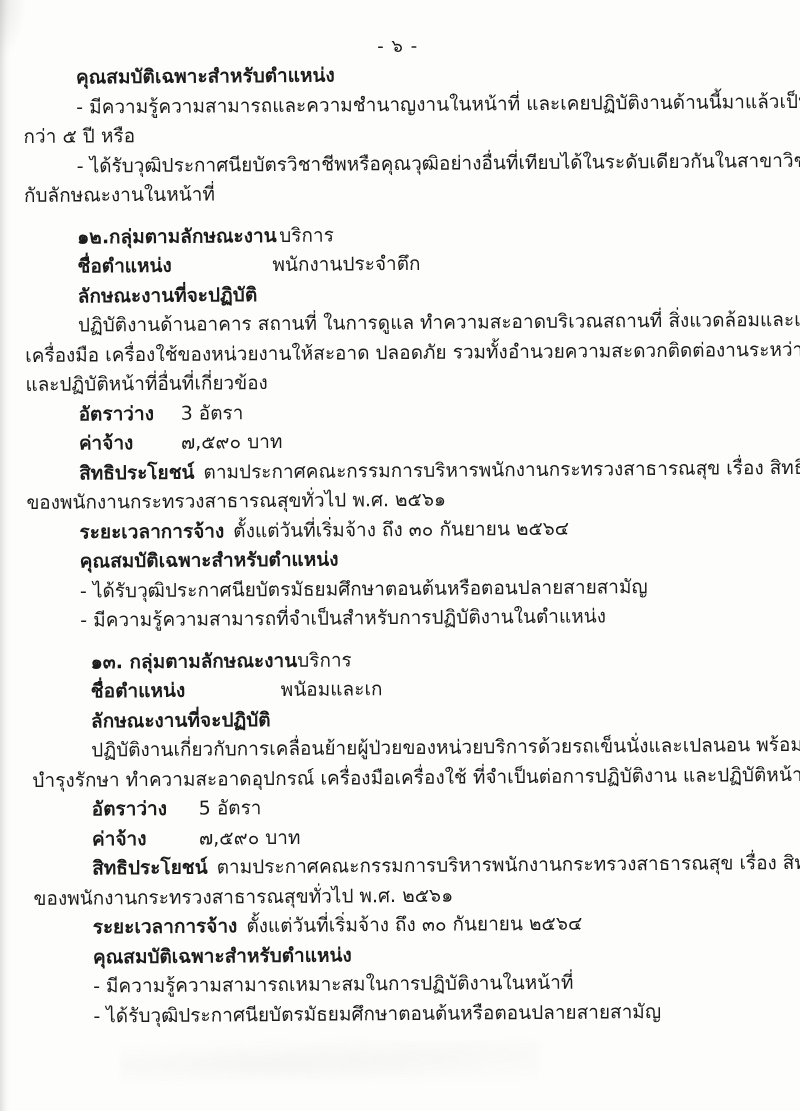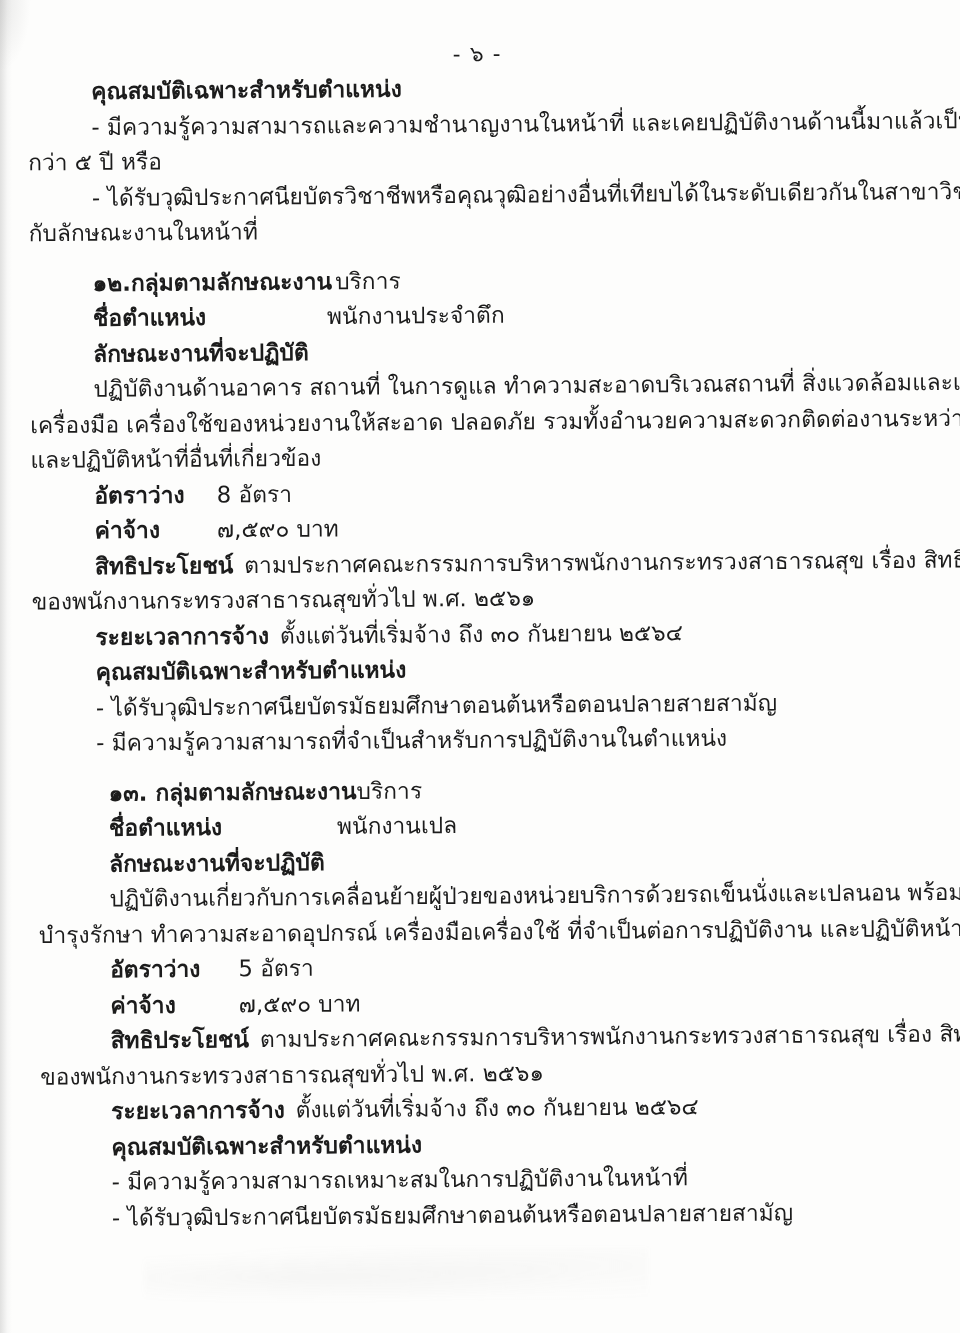--- a/index.html
+++ b/index.html
@@ -81,21 +81,21 @@
         <span class="b lw-g">๑๒.กลุ่มตามลักษณะงาน</span><span>บริการ</span>
       </p>
       <p class="ln ind">
         <span class="b lw1">ชื่อตำแหน่ง</span><span>พนักงานประจำตึก</span>
       </p>
       <p class="ln ind b">ลักษณะงานที่จะปฏิบัติ</p>
       <p class="ln ind">ปฏิบัติงานด้านอาคาร สถานที่ ในการดูแล ทำความสะอาดบริเวณสถานที่ สิ่งแวดล้อมและเก็บรักษา</p>
       <p class="ln cont">เครื่องมือ เครื่องใช้ของหน่วยงานให้สะอาด ปลอดภัย รวมทั้งอำนวยความสะดวกติดต่องานระหว่างหน่วยงาน</p>
       <p class="ln cont">และปฏิบัติหน้าที่อื่นที่เกี่ยวข้อง</p>
       <p class="ln ind">
-        <span class="b lw2">อัตราว่าง</span><span>8 อัตรา</span>
+        <span class="b lw2">อัตราว่าง</span><span>3 อัตรา</span>
       </p>
       <p class="ln ind">
         <span class="b lw2">ค่าจ้าง</span><span>๗,๕๙๐ บาท</span>
       </p>
       <p class="ln ind">
         <span class="b lbl-sp">สิทธิประโยชน์</span><span>ตามประกาศคณะกรรมการบริหารพนักงานกระทรวงสาธารณสุข เรื่อง สิทธิประโยชน์</span>
       </p>
       <p class="ln cont">ของพนักงานกระทรวงสาธารณสุขทั่วไป พ.ศ. ๒๕๖๑</p>
       <p class="ln ind">
         <span class="b lbl-sp">ระยะเวลาการจ้าง</span><span>ตั้งแต่วันที่เริ่มจ้าง ถึง ๓๐ กันยายน ๒๕๖๔</span>
@@ -103,21 +103,21 @@
       <p class="ln ind b">คุณสมบัติเฉพาะสำหรับตำแหน่ง</p>
       <p class="ln ind">- ได้รับวุฒิประกาศนียบัตรมัธยมศึกษาตอนต้นหรือตอนปลายสายสามัญ</p>
       <p class="ln ind">- มีความรู้ความสามารถที่จำเป็นสำหรับการปฏิบัติงานในตำแหน่ง</p>
     </div>
 
     <div class="sec13">
       <p class="ln ind gap">
         <span class="b lw-g">๑๓. กลุ่มตามลักษณะงาน</span><span>บริการ</span>
       </p>
       <p class="ln ind">
-        <span class="b lw1">ชื่อตำแหน่ง</span><span>พนักงานเปล</span>
+        <span class="b lw1">ชื่อตำแหน่ง</span><span>พนัอมและเก</span>
       </p>
       <p class="ln ind b">ลักษณะงานที่จะปฏิบัติ</p>
       <p class="ln ind">ปฏิบัติงานเกี่ยวกับการเคลื่อนย้ายผู้ป่วยของหน่วยบริการด้วยรถเข็นนั่งและเปลนอน พร้อมดูแล</p>
       <p class="ln cont">บำรุงรักษา ทำความสะอาดอุปกรณ์ เครื่องมือเครื่องใช้ ที่จำเป็นต่อการปฏิบัติงาน และปฏิบัติหน้าที่อื่นที่เกี่ยวข้อง</p>
       <p class="ln ind">
         <span class="b lw2">อัตราว่าง</span><span>5 อัตรา</span>
       </p>
       <p class="ln ind">
         <span class="b lw2">ค่าจ้าง</span><span>๗,๕๙๐ บาท</span>
       </p>

